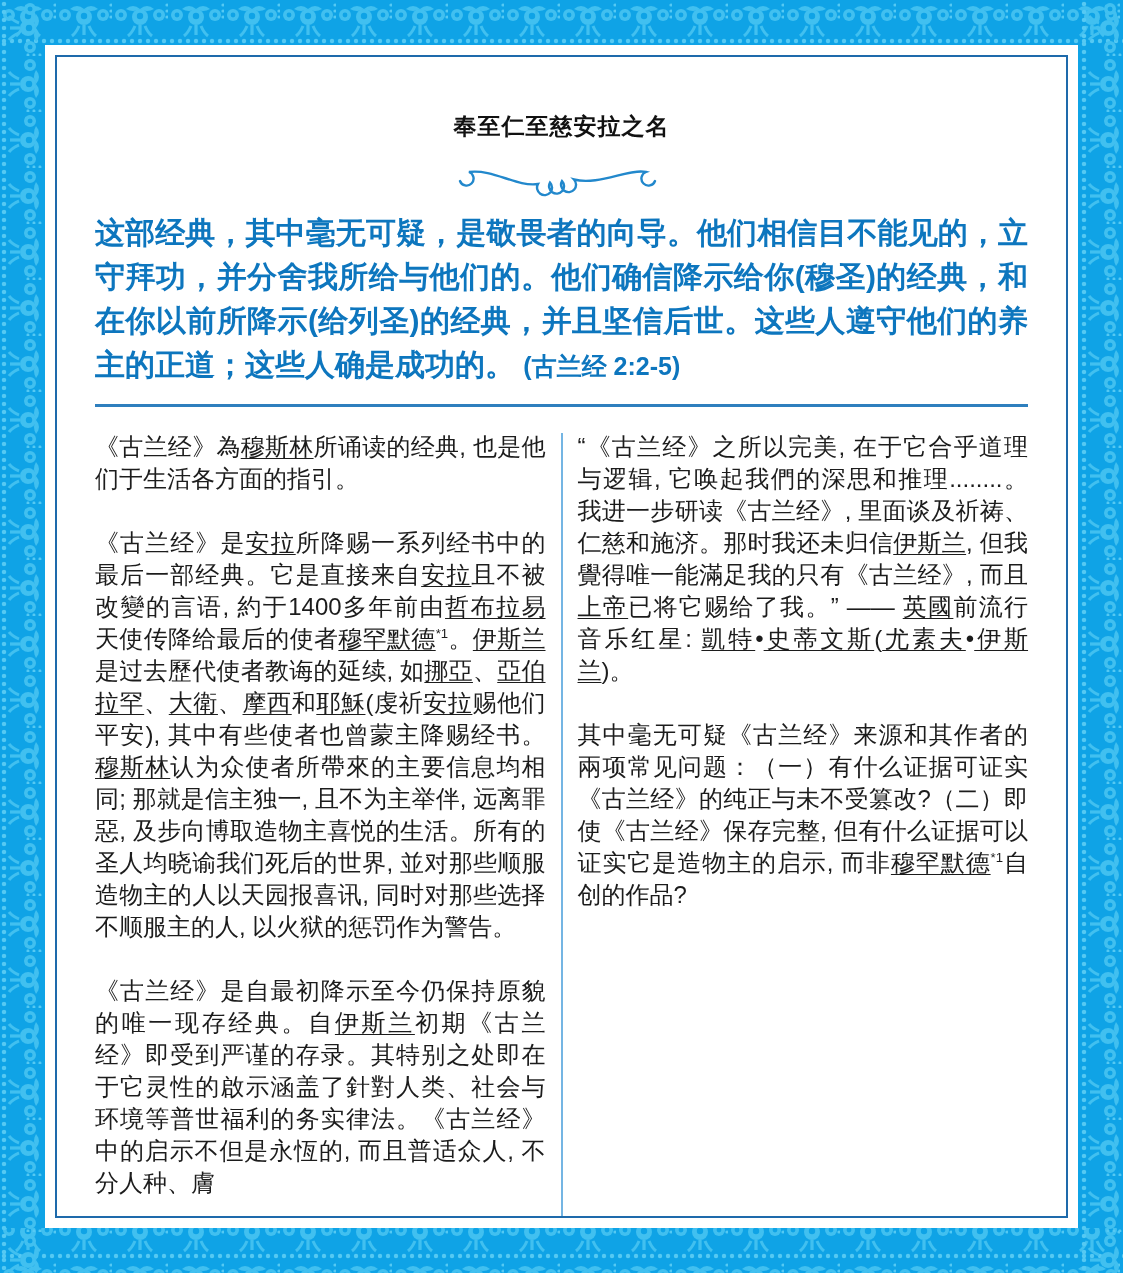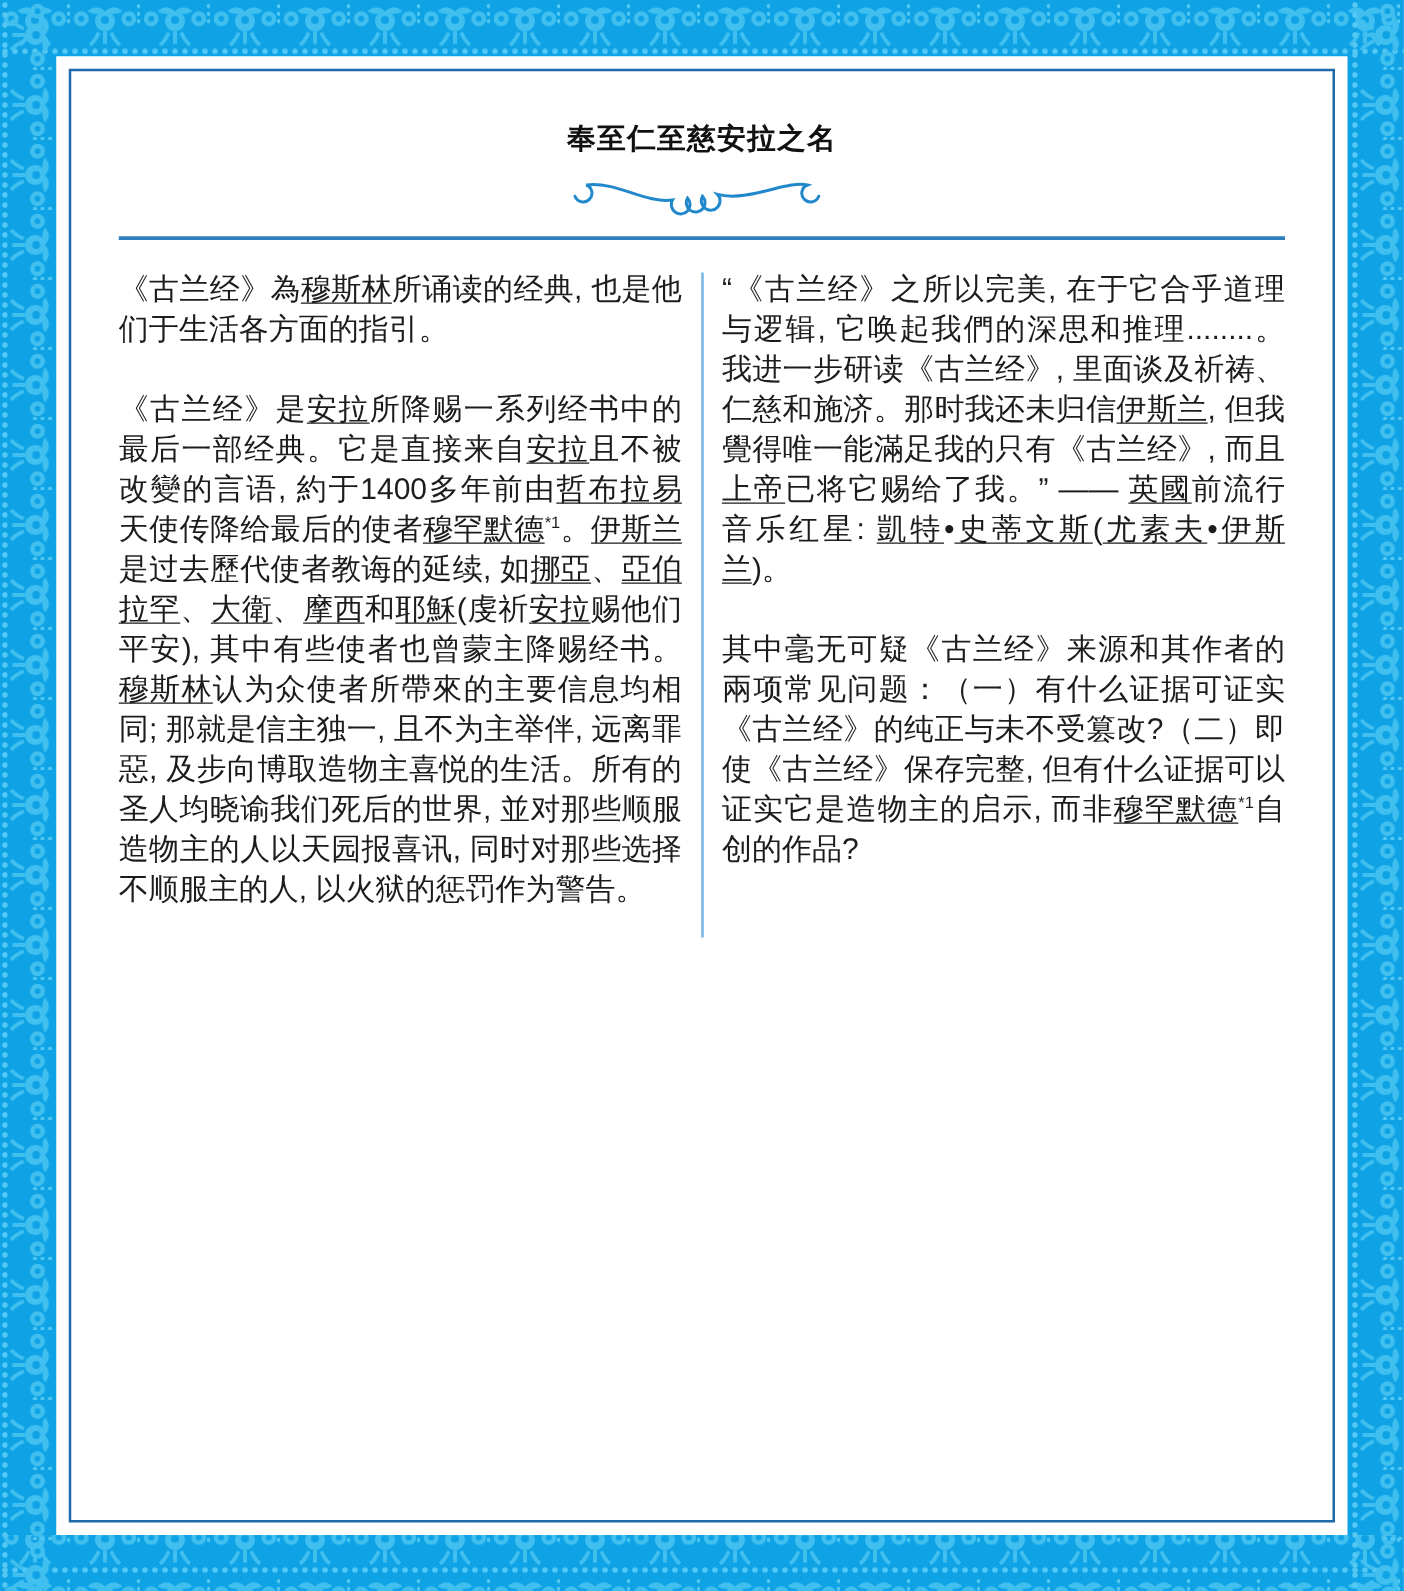--- a/index.html
+++ b/index.html
@@ -29,21 +29,21 @@
     position:absolute;left:45px;top:45px;right:45px;bottom:45px;
     background:#ffffff;padding:10px;box-sizing:border-box;
   }
   .frame{
     width:100%;height:100%;box-sizing:border-box;
     border:2px solid var(--frame-line);
     padding:38px 38px 0 38px;overflow:hidden;
   }
   .bismillah{
     text-align:center;font-size:23px;line-height:30px;font-weight:bold;
-    color:#111;margin:0;letter-spacing:1px;
+    color:#111;margin:16px;letter-spacing:1px;
   }
   .flourish-wrap{text-align:center;margin-top:8px;height:40px;}
   .quote{
     color:var(--quote-blue);font-weight:bold;
     font-size:30px;line-height:44px;text-align:justify;
     margin:14px 0 0 0;
   }
   .quote .cite{font-size:25px;white-space:nowrap;}
   .rule{
     border:none;border-top:3px solid var(--rule-blue);
@@ -120,28 +120,30 @@
     <div class="flourish-wrap">
       <svg width="224" height="40" viewBox="0 0 224 40" aria-hidden="true">
         <path d="M10 24 a7 7 0 1 0 9 -9 C44 12 66 30 88 27
                  a7.5 7.5 0 1 0 12 -1.5
                  a7.5 7.5 0 1 0 12 -1.5
                  a7.5 7.5 0 1 0 12 -1.5
                  C148 29 180 11 196 15 a7 7 0 1 0 9 9" stroke="var(--flourish)" stroke-width="2.4" fill="none" stroke-linecap="round"></path>
       </svg>
     </div>
 
+    <p class="quote"><span>这部经典，其中毫无可疑，是敬畏者的向导。他们相信目不能见的，立守拜功，并分舍我所给与他们的。他们确信降示给你(穆圣)的经典，和在你以前所降示(给列圣)的经典，并且坚信后世。这些人遵守他们的养主的正道；这些人确是成功的。</span> <span class="cite">(古兰经 2:2-5)</span></p>
 
     <hr class="rule">
 
     <div class="columns">
       <div class="col-divider"></div>
       <div class="col">
           <p><span>《古兰经》為</span><span class="u">穆斯林</span><span>所诵读的经典, 也是他们于生活各方面的指引。</span></p>
           <p><span>《古兰经》是</span><span class="u">安拉</span><span>所降赐一系列经书中的最后一部经典。它是直接来自</span><span class="u">安拉</span><span>且不被改變的言语, 約于1400多年前由</span><span class="u">哲布拉易</span><span>天使传降给最后的使者</span><span class="u">穆罕默德</span><sup>*1</sup><span>。</span><span class="u">伊斯兰</span><span>是过去歷代使者教诲的延续, 如</span><span class="u">挪亞</span><span>、</span><span class="u">亞伯拉罕</span><span>、</span><span class="u">大衛</span><span>、</span><span class="u">摩西</span><span>和</span><span class="u">耶穌</span><span>(虔祈</span><span class="u">安拉</span><span>赐他们平安), 其中有些使者也曾蒙主降赐经书。</span><span class="u">穆斯林</span><span>认为众使者所帶來的主要信息均相同;  那就是信主独一, 且不为主举伴, 远离罪惡, 及步向博取造物主喜悦的生活。所有的圣人均晓谕我们死后的世界, 並对那些顺服造物主的人以天园报喜讯, 同时对那些选择不顺服主的人, 以火狱的惩罚作为警告。</span></p>
+          <p><span>《古兰经》是自最初降示至今仍保持原貌的唯一现存经典。自</span><span class="u">伊斯兰</span><span>初期《古兰经》即受到严谨的存录。其特别之处即在于它灵性的啟示涵盖了針對人类、社会与环境等普世福利的务实律法。《古兰经》中的启示不但是永恆的, 而且普适众人, 不分人种、膚</span></p>
         </div>
       <div class="col">
           <p><span>“《古兰经》之所以完美, 在于它合乎道理与逻辑, 它唤起我們的深思和推理........。我进一步研读《古兰经》, 里面谈及祈祷、仁慈和施济。那时我还未归信</span><span class="u">伊斯兰</span><span>, 但我覺得唯一能滿足我的只有《古兰经》, 而且</span><span class="u">上帝</span><span>已将它赐给了我。” —— </span><span class="u">英國</span><span>前流行音乐红星: </span><span class="u">凱特</span><span>•</span><span class="u">史蒂文斯</span><span>(</span><span class="u">尤素夫</span><span>•</span><span class="u">伊斯兰</span><span>)。</span></p>
           <p><span>其中毫无可疑《古兰经》来源和其作者的兩项常见问题：（一）有什么证据可证实《古兰经》的纯正与未不受篡改?（二）即使《古兰经》保存完整, 但有什么证据可以证实它是造物主的启示, 而非</span><span class="u">穆罕默德</span><sup>*1</sup><span>自创的作品?</span></p>
         </div>
     </div>
 
   </div>
 </div>
 

